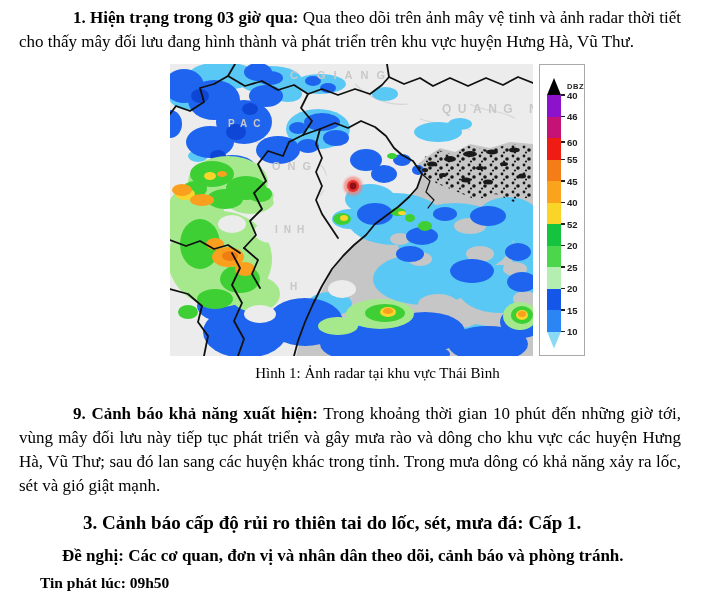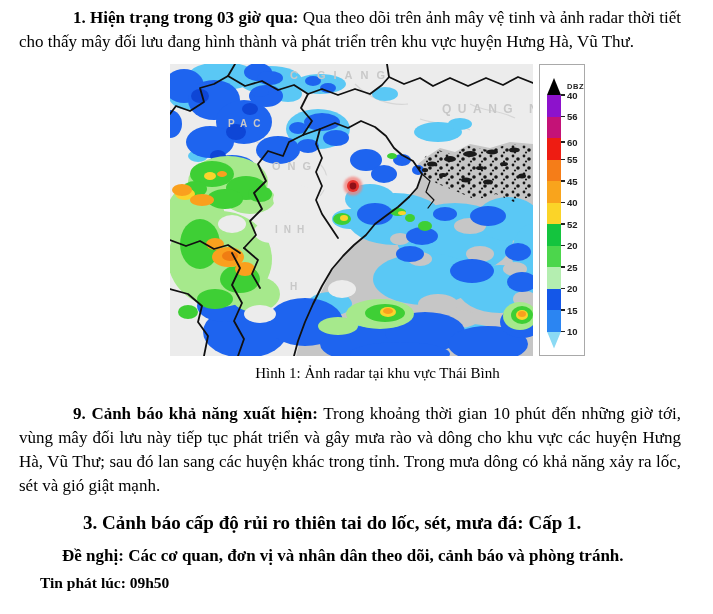--- a/index.html
+++ b/index.html
@@ -264,21 +264,21 @@
           <div class="band" style="background: rgb(20, 87, 232);"></div>
           <div class="band" style="background: rgb(43, 133, 242);"></div>
           <div class="arrow-dn" style="background: rgb(139, 218, 244);"></div>
         </div>
         <div class="tickrow" style="top:24px">
             <span class="dash"></span>
             <span>40</span>
           </div>
         <div class="tickrow" style="top:45.5px">
             <span class="dash"></span>
-            <span>56</span>
+            <span>46</span>
           </div>
         <div class="tickrow" style="top:71px">
             <span class="dash"></span>
             <span>60</span>
           </div>
         <div class="tickrow" style="top:88.5px">
             <span class="dash"></span>
             <span>55</span>
           </div>
         <div class="tickrow" style="top:110px">

